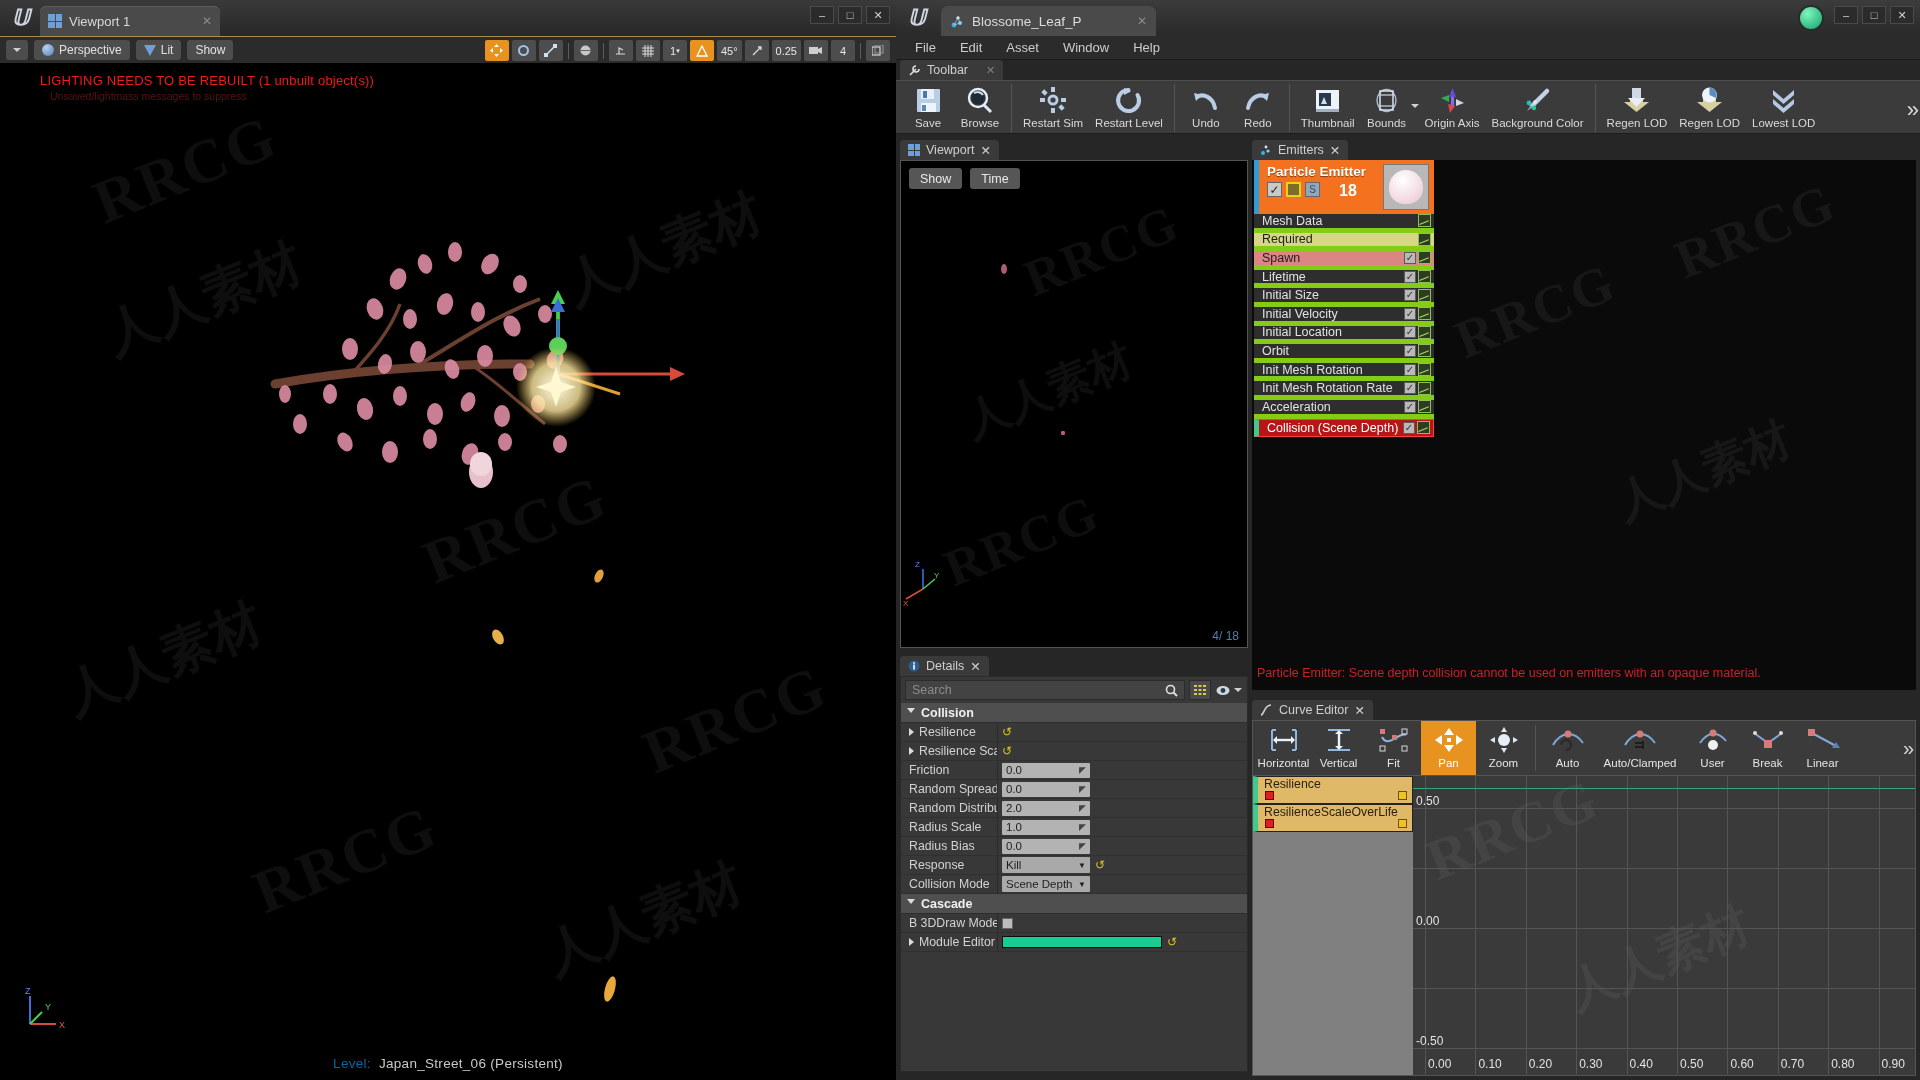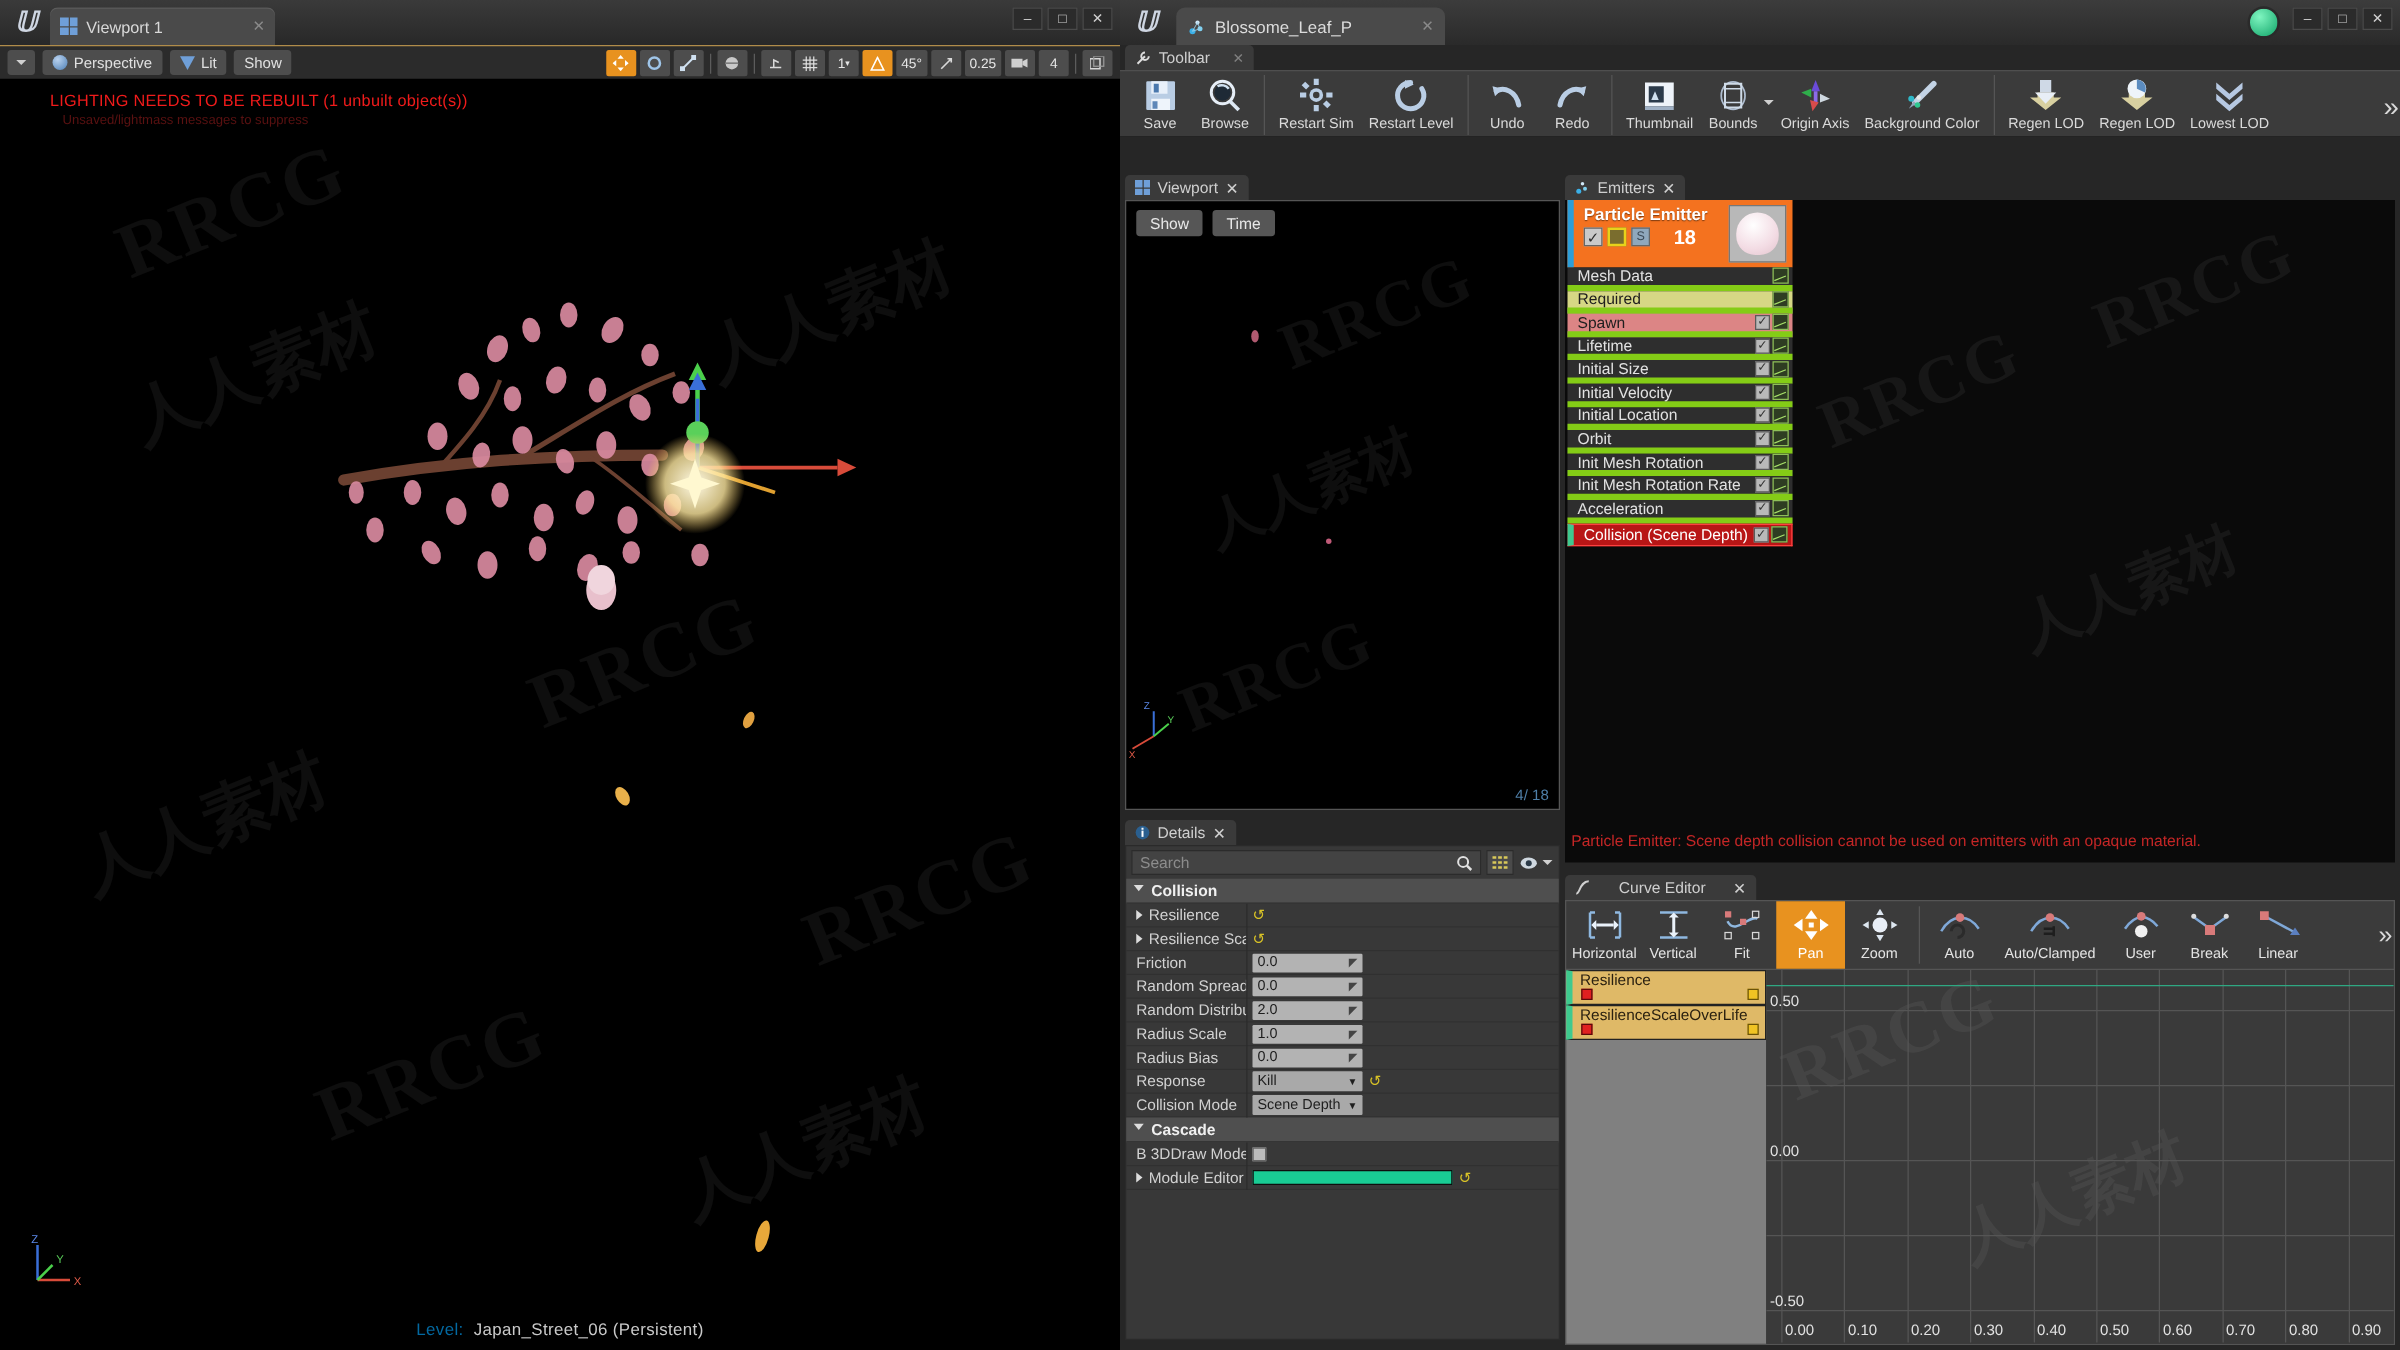--- a/index.html
+++ b/index.html
@@ -145,21 +145,21 @@
       align-items:center; padding:0 4px; justify-content:space-between; border-radius:1px;}
   .numfield .arr { font-size:9px; color:#444; }
   .selfield { width:88px; height:16px; background:#a9a9a9; color:#1e1e1e; font-size:11.5px; display:flex;
       align-items:center; padding:0 4px; justify-content:space-between; border-radius:1px; }
   .reset { color:#d8c227; font-size:12px; }
   .chk-sm { width:11px; height:11px; background:#bcbcbc; border:1px solid #666; }
   .colorbar { width:160px; height:12px; background:#19cc94; border:1px solid #0e0e0e; }
 
   
   .ce { position:absolute; left:356px; top:700px; width:664px; height:380px; }
-  .ce-tab { height:20px; background:#3a3a3a; display:inline-flex; align-items:center; padding:0 8px; gap:22px;
+  .ce-tab { height:20px; background:#3a3a3a; display:inline-flex; align-items:center; padding:0 8px; gap:6px;
       border-top-left-radius:4px; border-top-right-radius:4px; font-size:12.5px; color:#cfcfcf; }
   .ce-toolbar { position:relative; height:56px; background:#3b3b3b; border:1px solid #555; display:flex; padding-left:3px;}
   .ceitem { width:55px; height:54px; display:flex; flex-direction:column; align-items:center; justify-content:flex-start; }
   .ceitem.wide { width:90px; }
   .ceitem.act { background:#e8921f; }
   .ceicon { height:34px; display:flex; align-items:center; justify-content:center; margin-top:2px; }
   .celabel { font-size:11.5px; color:#e4e4e4; }
   .ceitem.act .celabel { color:#fff; }
   .cesep { width:1px; background:#565656; margin:4px 4px; }
   .ce-chev { position:absolute; right:4px; top:16px; color:#d9d9d9; font-size:20px; letter-spacing:-3px; }
@@ -406,20 +406,27 @@
         <span class="tx">✕</span>
       </div>
       <div class="green-orb"></div>
       <div class="casc-wbtns">
         <div class="wbtn">–</div>
         <div class="wbtn">□</div>
         <div class="wbtn">✕</div>
       </div>
     </div>
 
+    <div class="menubar">
+      <span>File</span>
+      <span>Edit</span>
+      <span>Asset</span>
+      <span>Window</span>
+      <span>Help</span>
+    </div>
 
     <div class="tbtabrow">
       <div class="pnltab">
         <svg width="13" height="13" viewBox="0 0 13 13">
           <path d="M2 11 L8 5 M8 2 a3 3 0 1 0 3 3" stroke="#dcdcdc" stroke-width="1.6" fill="none"></path>
         </svg>
         <span>Toolbar</span>
         <span class="px">✕</span>
       </div>
     </div>

